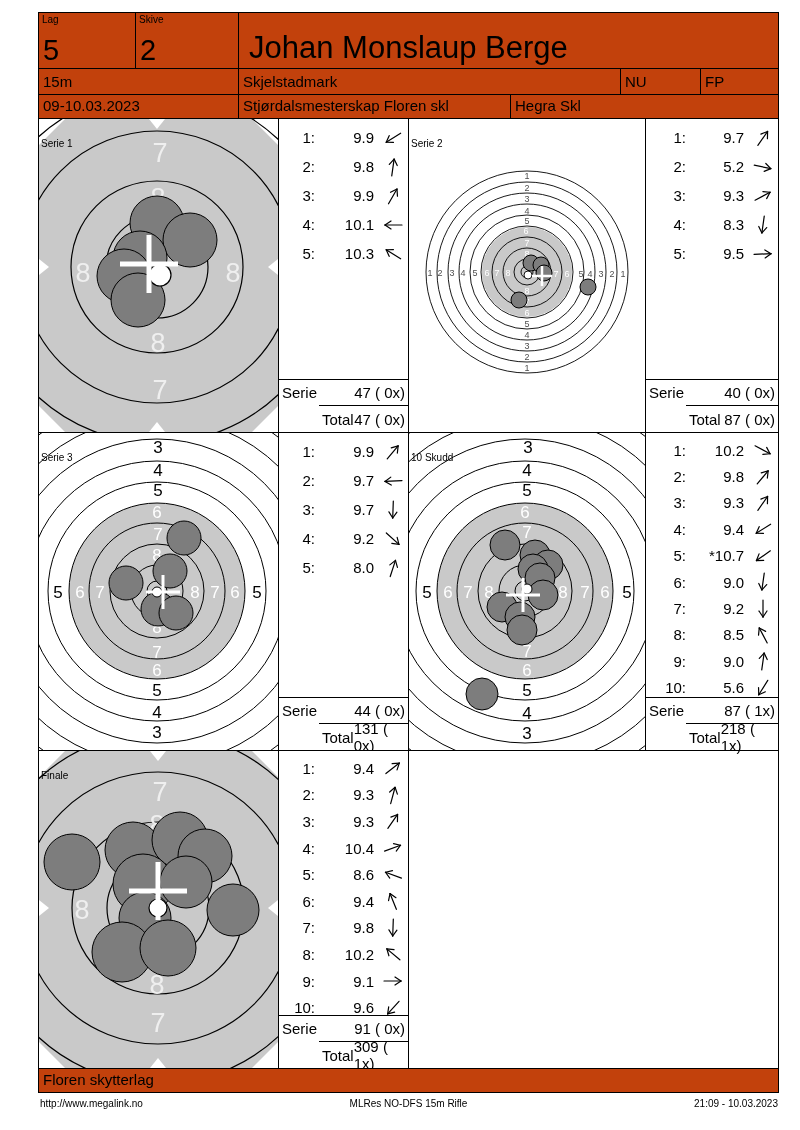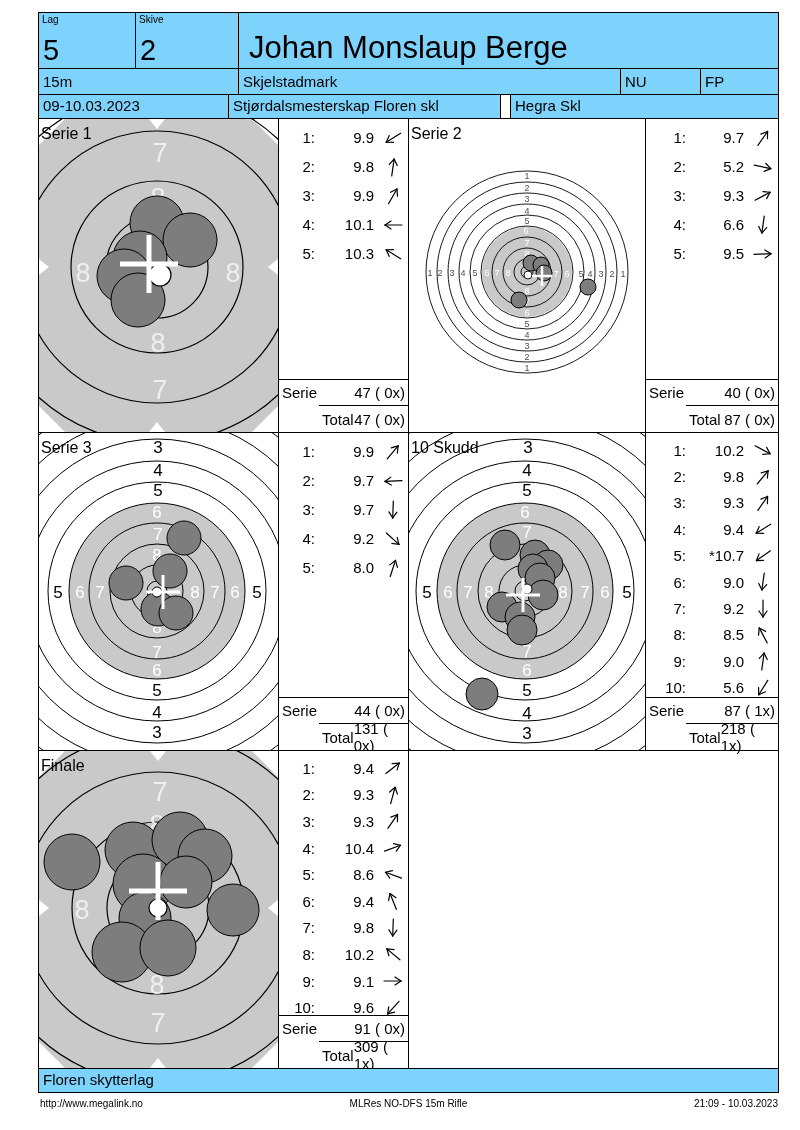--- a/index.html
+++ b/index.html
@@ -1,24 +1,24 @@
 <!DOCTYPE html>
 <html><head>
 <meta charset="utf-8">
 <style>
   html,body{margin:0;padding:0;background:#fff;}
   .page{position:relative;width:800px;height:1130px;background:#fff;
         font-family:"Liberation Sans",sans-serif;color:#000;overflow:hidden;}
-  .cell{position:absolute;border:1px solid #000;box-sizing:border-box;background:#7dd3fc;}
+  .cell{position:absolute;border:1px solid #000;box-sizing:border-box;background:#c2410c;}
   .cell-label{position:absolute;top:1px;left:3px;font-size:10px;line-height:11px;}
   .cell-big{position:absolute;bottom:3px;left:4px;font-size:29px;line-height:1;}
   .name-text{position:absolute;bottom:5px;left:10px;font-size:31px;line-height:1;white-space:nowrap;}
   .cell-text{position:absolute;bottom:3px;left:4px;font-size:15px;line-height:1.2;white-space:nowrap;}
   .panel{position:absolute;border:1px solid #000;box-sizing:border-box;overflow:hidden;background:#fff;}
-  .panel-label{position:absolute;top:6px;left:2px;font-size:16px;z-index:3;}
+  .panel-label{position:absolute;top:19px;left:2px;font-size:10px;z-index:3;}
   svg.target{position:absolute;left:0;top:0;z-index:1;display:block;}
   .score-table{position:absolute;border:1px solid #000;box-sizing:border-box;background:#fff;}
   .shots-area{position:absolute;top:4px;left:0;right:0;}
   .shot-row{display:flex;align-items:center;height:var(--rh,29px);font-size:15px;}
   .sn{width:36px;text-align:right;}
   .tbl-narrow .sn{width:40px;}
   .sv{flex:1;text-align:right;padding-right:4px;}
   .sa{width:30px;display:flex;justify-content:center;align-items:center;}
   .sum-row{position:absolute;left:0;right:0;display:flex;justify-content:space-between;
            align-items:center;border-top:1px solid #000;padding:0 3px;font-size:15px;box-sizing:border-box;}
@@ -53,21 +53,21 @@
   <div class="cell" style="left:620px;top:68px;width:81px;height:27px;">
     <span class="cell-text">NU</span>
   </div>
   <div class="cell" style="left:700px;top:68px;width:79px;height:27px;">
     <span class="cell-text">FP</span>
   </div>
 
   <div class="cell" style="left:38px;top:94px;width:201px;height:25px;">
     <span class="cell-text">09-10.03.2023</span>
   </div>
-  <div class="cell" style="left:228px;top:94px;width:273px;height:25px;">
+  <div class="cell" style="left:238px;top:94px;width:273px;height:25px;">
     <span class="cell-text">Stjørdalsmesterskap Floren skl</span>
   </div>
   <div class="cell" style="left:510px;top:94px;width:269px;height:25px;">
     <span class="cell-text">Hegra Skl</span>
   </div>
 
   <div class="panel" style="left:38px;top:118px;width:241px;height:315px;">
     <svg class="target" viewBox="0 0 239 313" width="239" height="313" style="font-family: &quot;Liberation Sans&quot;, sans-serif;">
         <polygon points="26,0 213,0 239,26 239,287 213,313 26,313 0,287 0,26" fill="#c9c9c9"></polygon>
         <circle cx="118" cy="148" r="51" fill="none" stroke="#000" stroke-width="1.2"></circle>
@@ -263,21 +263,21 @@
               <g transform="rotate(-28 11 11)">
                 <line x1="2" y1="11" x2="19" y2="11" stroke="#000" stroke-width="1.2" stroke-linecap="round"></line>
                 <line x1="19" y1="11" x2="13" y2="7" stroke="#000" stroke-width="1.2" stroke-linecap="round"></line>
                 <line x1="19" y1="11" x2="13" y2="15" stroke="#000" stroke-width="1.2" stroke-linecap="round"></line>
               </g>
             </svg>
           </span>
         </div>
         <div class="shot-row">
           <span class="sn">4:</span>
-          <span class="sv">6.6</span>
+          <span class="sv">8.3</span>
           <span class="sa">
             <svg viewBox="0 0 22 22" width="22" height="22">
               <g transform="rotate(-262 11 11)">
                 <line x1="2" y1="11" x2="19" y2="11" stroke="#000" stroke-width="1.2" stroke-linecap="round"></line>
                 <line x1="19" y1="11" x2="13" y2="7" stroke="#000" stroke-width="1.2" stroke-linecap="round"></line>
                 <line x1="19" y1="11" x2="13" y2="15" stroke="#000" stroke-width="1.2" stroke-linecap="round"></line>
               </g>
             </svg>
           </span>
         </div>

